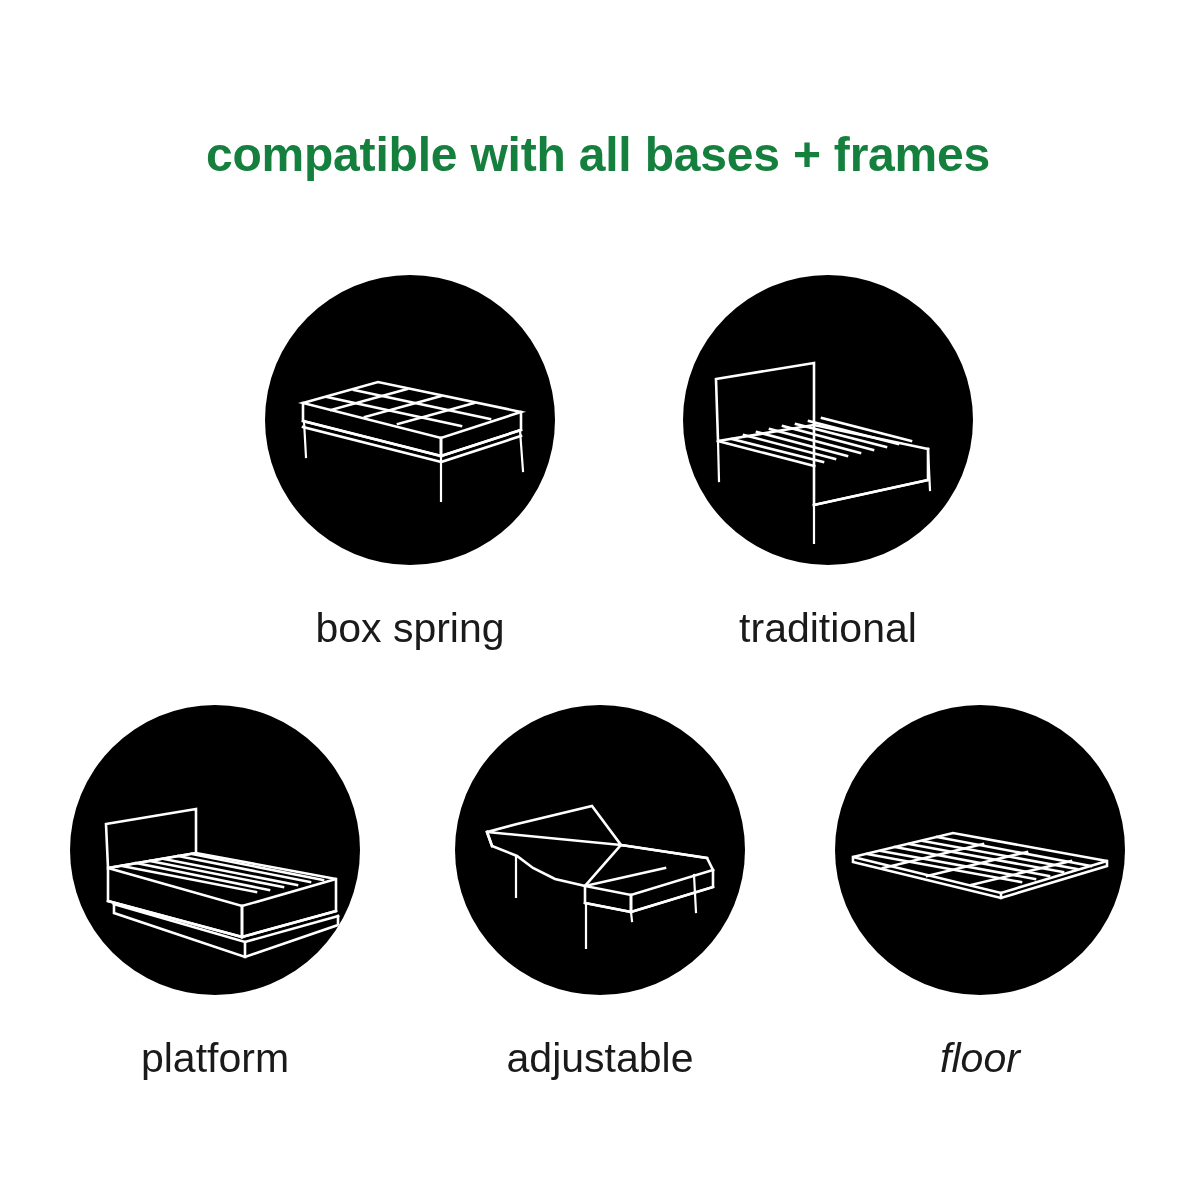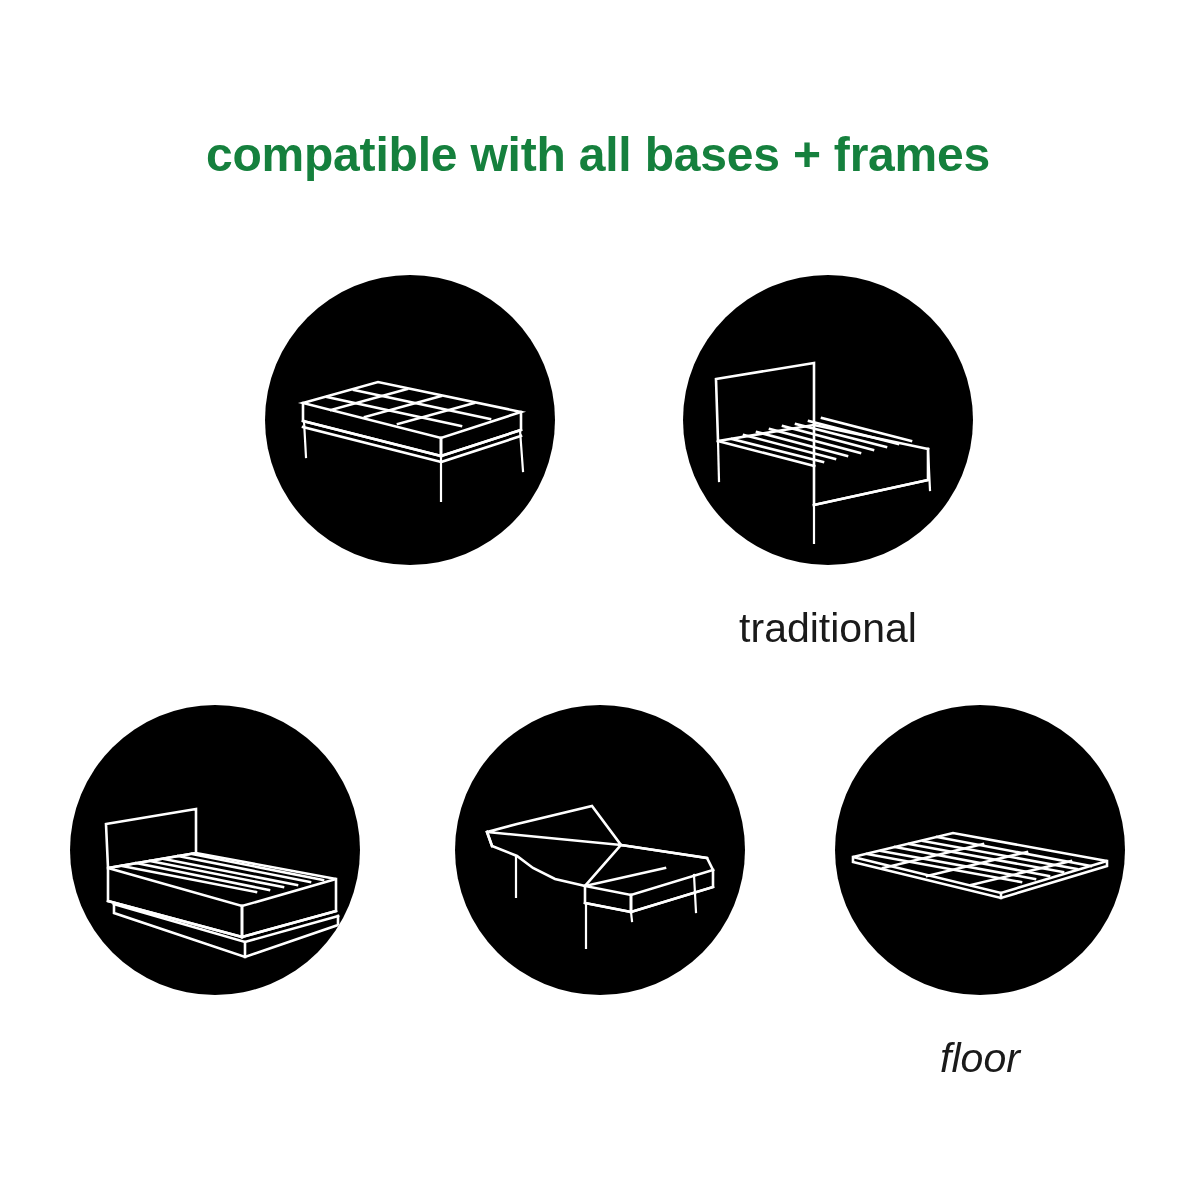--- a/index.html
+++ b/index.html
@@ -132,20 +132,21 @@
 
             <path d="M38 152 L176 187"></path>
             <path d="M176 187 L256 161"></path>
 
             <path class="ln-thin" d="M39 146 L41 182"></path>
             <path class="ln-thin" d="M176 182 L176 226"></path>
             <path class="ln-thin" d="M255 155 L258 196"></path>
           </g>
         </svg>
       </div>
+      <div class="caption">box spring</div>
     </div>
 
     <div class="cell cell-traditional">
       <div class="disc">
         <svg viewBox="0 0 290 290">
           <g class="ln">
 
             <path d="M33 104 L131 88 L131 150 L35 166 Z"></path>
 
             <path d="M35 166 L131 191"></path>
@@ -200,20 +201,21 @@
 
             <path d="M172 201 L172 232 L266 206 L266 174"></path>
             <path d="M172 232 L266 206"></path>
 
             <path d="M44 199 L175 237 L268 211"></path>
             <path d="M175 237 L175 252"></path>
             <path d="M44 199 L44 208 L175 252 L268 220 L268 211"></path>
           </g>
         </svg>
       </div>
+      <div class="caption">platform</div>
     </div>
 
     <div class="cell cell-adjustable">
       <div class="disc">
         <svg viewBox="0 0 290 290">
           <g class="ln">
 
             <path d="M32 127 L62 119 L137 101 L166 140 Z"></path>
 
             <path d="M166 140 L252 153"></path>
@@ -232,20 +234,21 @@
 
             <path d="M37 141 L32 127"></path>
 
             <path class="ln-thin" d="M61 151 L61 192"></path>
             <path class="ln-thin" d="M131 198 L131 243"></path>
             <path class="ln-thin" d="M239 170 L241 207"></path>
             <path class="ln-thin" d="M176 207 L177 216"></path>
           </g>
         </svg>
       </div>
+      <div class="caption">adjustable</div>
     </div>
 
     <div class="cell cell-floor">
       <div class="disc">
         <svg viewBox="0 0 290 290">
           <g class="ln">
 
             <path d="M18 152 L118 128 L272 156 L166 188 Z"></path>
 
             <path d="M32 149 L186 177"></path>

